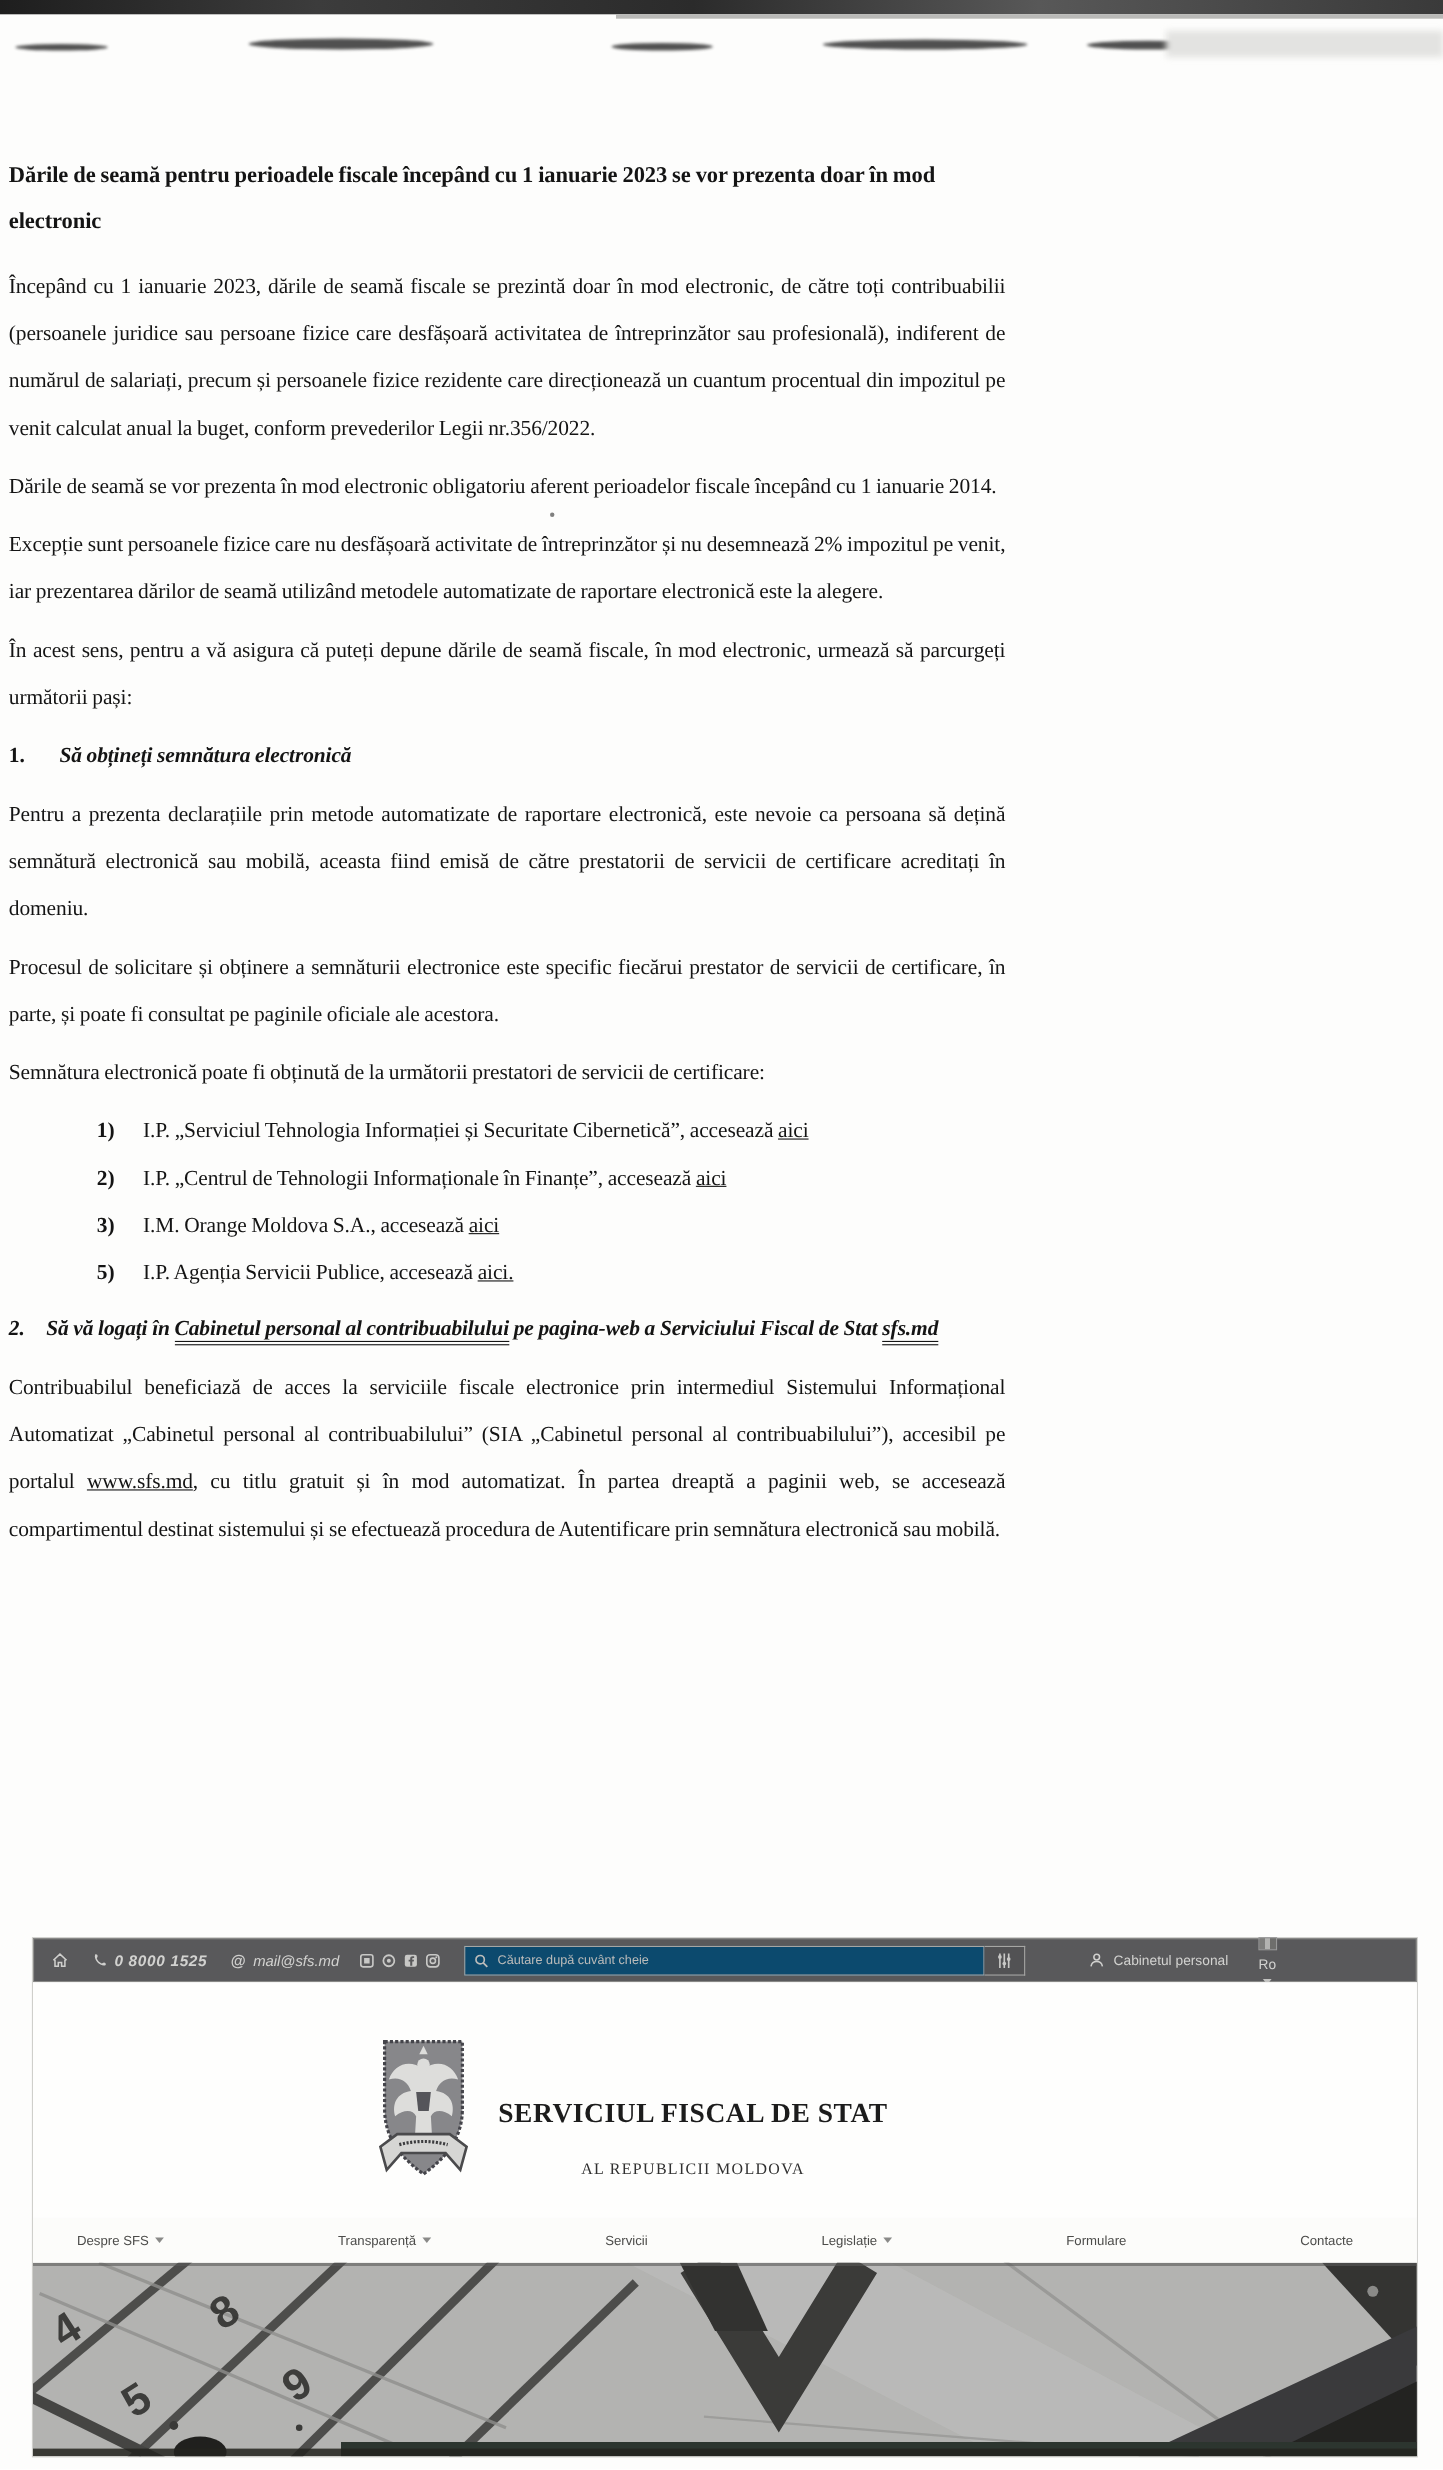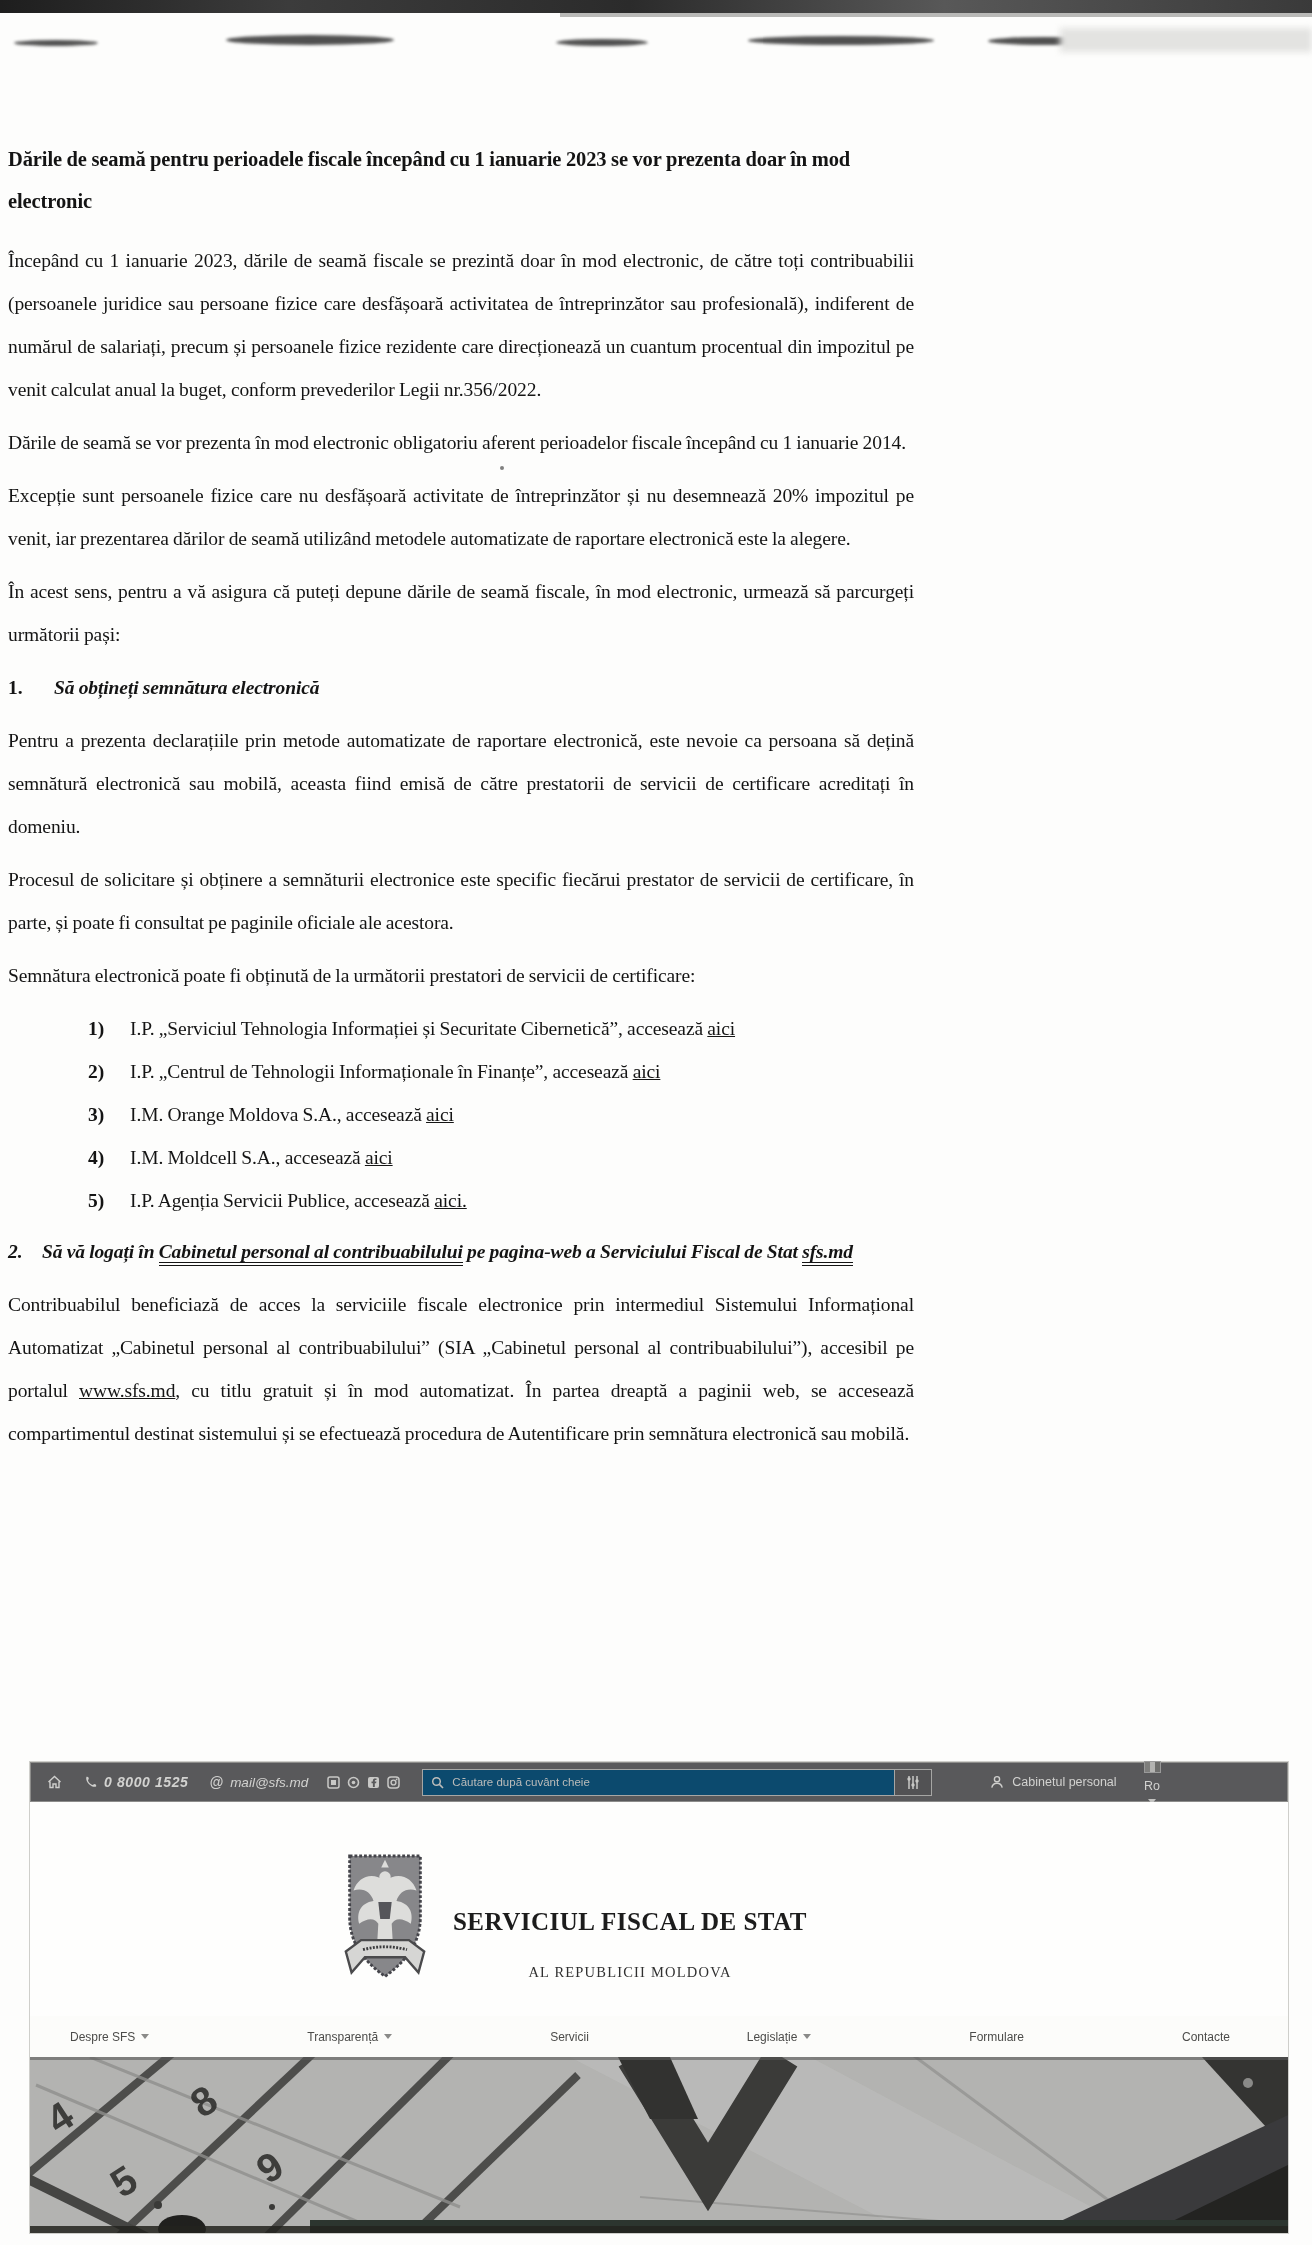--- a/index.html
+++ b/index.html
@@ -81,34 +81,33 @@
   <div class="speck" style="left:500px;top:466px;width:4px;height:4px;"></div>
   <div class="speck" style="left:226px;top:1810px;width:3px;height:3px;"></div>
   <div class="speck" style="left:226px;top:1818px;width:3px;height:3px;"></div>
   <div class="speck" style="left:336px;top:1836px;width:4px;height:3px;"></div>
 
   <div class="doc">
     <div class="doc-title">Dările de seamă pentru perioadele fiscale începând cu 1 ianuarie 2023 se vor prezenta doar în mod electronic</div>
 
     <p>Începând cu 1 ianuarie 2023, dările de seamă fiscale se prezintă doar în mod electronic, de către toți contribuabilii (persoanele juridice sau persoane fizice care desfășoară activitatea de întreprinzător sau profesională), indiferent de numărul de salariați, precum și persoanele fizice rezidente care direcționează un cuantum procentual din impozitul pe venit calculat anual la buget, conform prevederilor Legii nr.356/2022.</p>
     <p>Dările de seamă se vor prezenta în mod electronic obligatoriu aferent perioadelor fiscale începând cu 1 ianuarie 2014.</p>
-    <p>Excepție sunt persoanele fizice care nu desfășoară activitate de întreprinzător și nu desemnează 20% impozitul pe venit, iar prezentarea dărilor de seamă utilizând metodele automatizate de raportare electronică este la alegere.</p>
+    <p>Excepție sunt persoanele fizice care nu desfășoară activitate de întreprinzător și nu desemnează 2% impozitul pe venit, iar prezentarea dărilor de seamă utilizând metodele automatizate de raportare electronică este la alegere.</p>
     <p>În acest sens, pentru a vă asigura că puteți depune dările de seamă fiscale, în mod electronic, urmează să parcurgeți următorii pași:</p>
 
     <div class="sec-head"><span class="sec-num">1.</span><span>Să obțineți semnătura electronică</span></div>
 
     <p>Pentru a prezenta declarațiile prin metode automatizate de raportare electronică, este nevoie ca persoana să dețină semnătură electronică sau mobilă, aceasta fiind emisă de către prestatorii de servicii de certificare acreditați în domeniu.</p>
     <p>Procesul de solicitare și obținere a semnăturii electronice este specific fiecărui prestator de servicii de certificare, în parte, și poate fi consultat pe paginile oficiale ale acestora.</p>
     <p>Semnătura electronică poate fi obținută de la următorii prestatori de servicii de certificare:</p>
 
     <div class="prov-list">
       <div class="prov"><span class="pnum">1)</span><span>I.P. „Serviciul Tehnologia Informației și Securitate Cibernetică”, accesează</span> <span class="lnk">aici</span></div>
       <div class="prov"><span class="pnum">2)</span><span>I.P. „Centrul de Tehnologii Informaționale în Finanțe”, accesează</span> <span class="lnk">aici</span></div>
       <div class="prov"><span class="pnum">3)</span><span>I.M. Orange Moldova S.A., accesează</span> <span class="lnk">aici</span></div>
-      <div class="prov"><span class="pnum">4)</span><span>I.M. Moldcell S.A., accesează</span> <span class="lnk">aici</span></div>
       <div class="prov"><span class="pnum">5)</span><span>I.P. Agenția Servicii Publice, accesează</span> <span class="lnk">aici.</span></div>
     </div>
 
     <div class="sec-head"><span class="sec2-num">2.</span><span>Să vă logați în</span> <span class="u2">Cabinetul personal al contribuabilului</span> <span>pe pagina-web a Serviciului Fiscal de Stat</span> <span class="u2">sfs.md</span></div>
 
     <p><span>Contribuabilul beneficiază de acces la serviciile fiscale electronice prin intermediul Sistemului Informațional Automatizat „Cabinetul personal al contribuabilului” (SIA „Cabinetul personal al contribuabilului”), accesibil pe portalul</span> <span class="lnk">www.sfs.md</span><span>, cu titlu gratuit și în mod automatizat. În partea dreaptă a paginii web, se accesează compartimentul destinat sistemului și se efectuează procedura de Autentificare prin semnătura electronică sau mobilă.</span></p>
   </div>
 
   <div class="shot">
 

